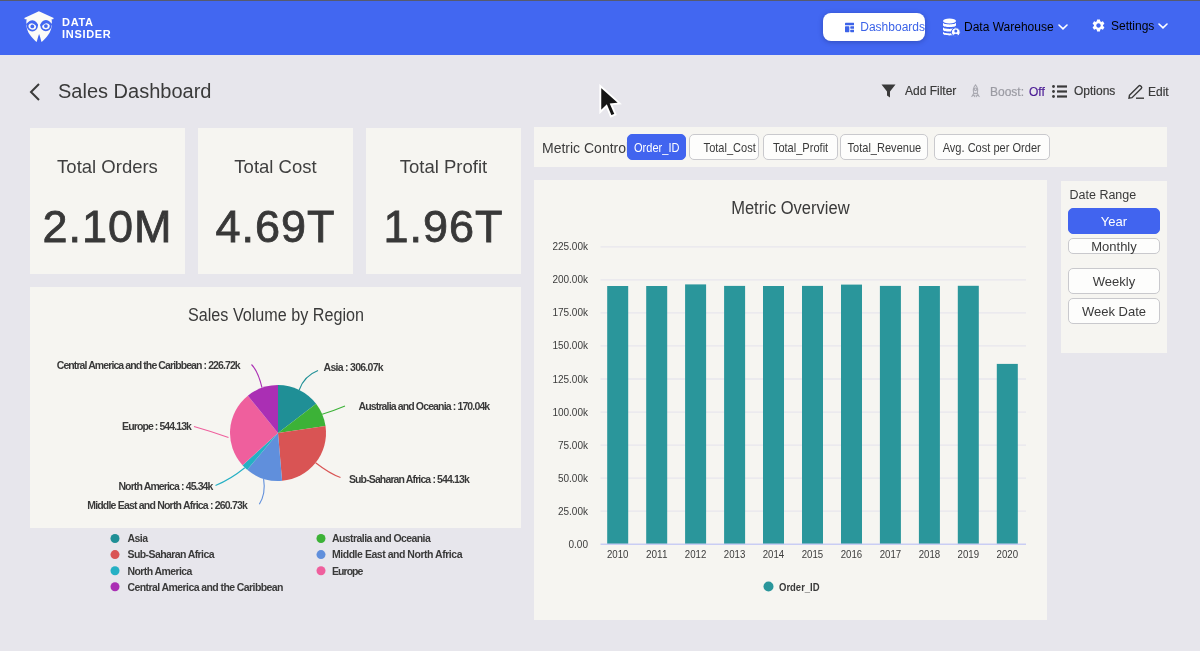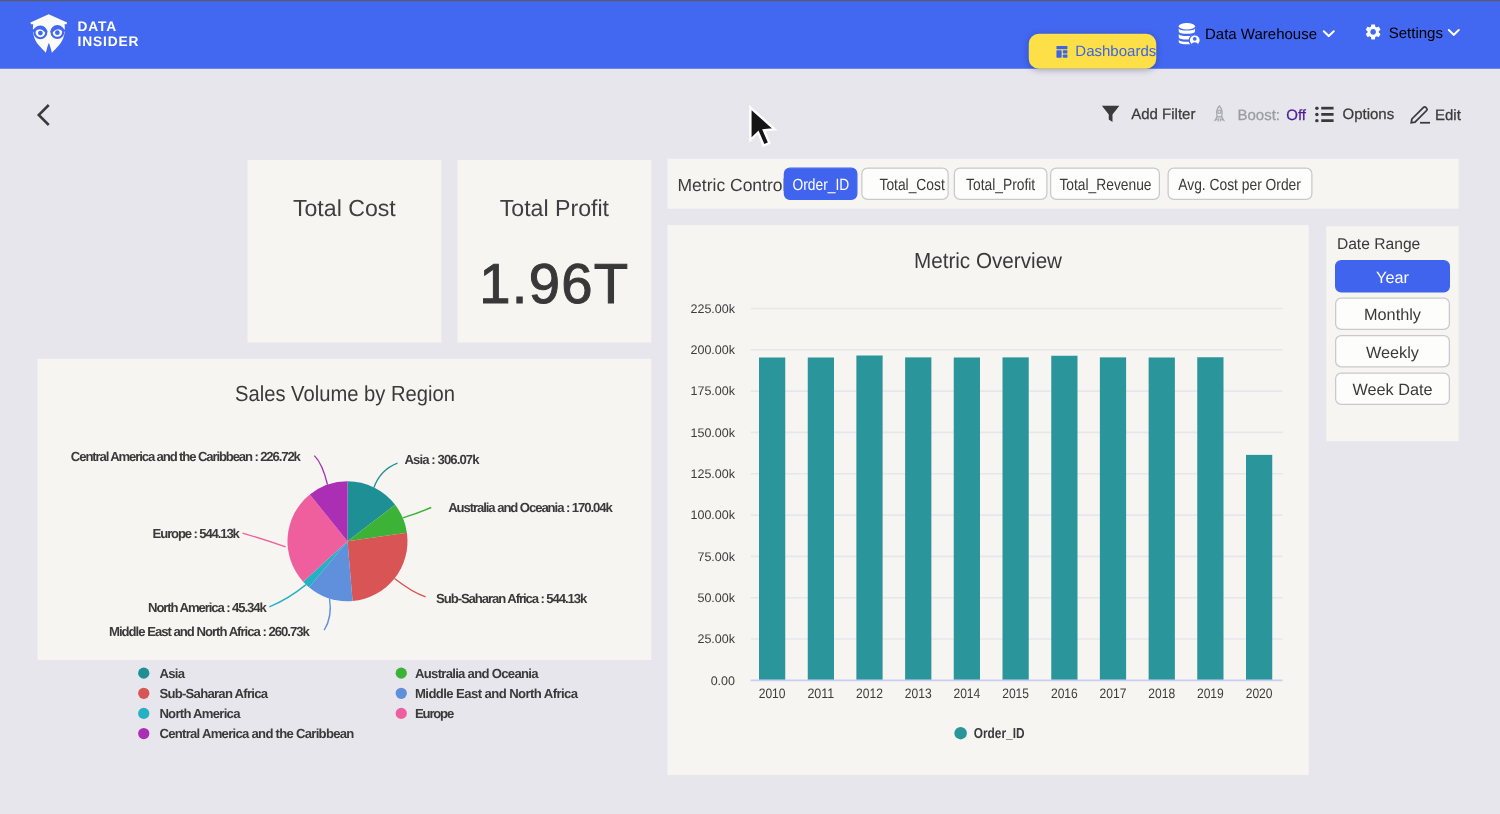--- a/index.html
+++ b/index.html
@@ -6,21 +6,21 @@
   html,body { width:1200px; height:651px; overflow:hidden; }
   body { font-family:"Liberation Sans", sans-serif; background:#e7e6ec; position:relative; }
   #page { position:absolute; top:0; left:0; width:1200px; height:651px; }
   .abs { position:absolute; }
   .card { position:absolute; background:#f6f5f1; }
   
   #topline { position:absolute; top:0; left:0; width:1200px; height:1px; background:#565a6e; z-index:5;}
   #header { position:absolute; top:0; left:0; width:1200px; height:55px; background:#4267f1; }
   #logo { position:absolute; left:24px; top:10.5px; }
   .logotext { position:absolute; color:#fff; font-size:11px; font-weight:700; letter-spacing:0.7px; line-height:1; }
-  #dashbtn { position:absolute; left:823px; top:13px; width:102px; height:28px; background:#fde047; border-radius:8px; display:flex; align-items:center; padding-left:22px; box-shadow:0 1px 5px rgba(20,30,90,0.35);margin-top:14px; }
+  #dashbtn { position:absolute; left:823px; top:13px; width:102px; height:28px; background:#ffffff; border-radius:8px; display:flex; align-items:center; padding-left:22px; box-shadow:0 1px 5px rgba(20,30,90,0.35); }
   #dashbtn span { color:#3c63e8; font-size:12px; font-weight:400; margin-left:6px; }
   .hitem { position:absolute; display:flex; align-items:center; color:#000000; font-size:12.5px; }
   .chev { margin-left:4px; }
   #backarrow { position:absolute; left:28px; top:82px; }
   #ptitle { position:absolute; left:58px; top:80px; font-size:20px; color:#3a3a3a; }
   .tool { position:absolute; top:84px; display:flex; align-items:center; font-size:12px; color:#3a3a3a; font-weight:400; -webkit-text-stroke:0.2px; }
   
   .stat { position:absolute; top:128px; width:155px; height:146px; background:#f6f5f1; text-align:center; }
   .stat .lbl { position:absolute; left:0; right:0; top:30px; font-size:18.5px; line-height:1; color:#3f3f3f; font-weight:400; }
   .stat .val { position:absolute; left:0; right:0; top:76px; font-size:45px; line-height:1; color:#383838; font-weight:400; letter-spacing:1px; -webkit-text-stroke:0.8px #383838; }
@@ -80,20 +80,21 @@
       </svg>
     <span style="margin-left:5px; font-size:12px;">Settings</span>
     <svg class="chev" width="10" height="6" viewBox="0 0 10 6">
         <path d="M1 1 L5 4.8 L9 1" stroke="#fff" stroke-width="1.6" fill="none" stroke-linecap="round"></path>
       </svg>
   </div>
 
   <svg id="backarrow" width="14" height="20" viewBox="0 0 14 20">
       <path d="M11 2 L3 10 L11 18" stroke="#3a3a3a" stroke-width="2" fill="none"></path>
     </svg>
+  <div id="ptitle">Sales Dashboard</div>
 
   <div class="tool" style="left:881px;">
     <svg width="15" height="14" viewBox="0 0 15 14">
         <path fill="#3a3a3a" d="M0.5 0.5 L14.5 0.5 L9 7.5 L9 13.5 L6 11.5 L6 7.5 Z"></path>
       </svg>
     <span style="margin-left:9px;">Add Filter</span>
   </div>
   <div class="tool" style="left:969px; color:#9b9ba3;">
     <svg width="13" height="15" viewBox="0 0 24 28">
         <g fill="none" stroke="#a9a9b1" stroke-width="2">
@@ -122,22 +123,27 @@
       <path fill="none" stroke="#3a3a3a" stroke-width="1.4" d="M1.5 11.2 L10.8 1.9 Q11.7 1 12.6 1.9 L13.3 2.6 Q14.2 3.5 13.3 4.4 L4 13.7 L1 14.2 Z"></path>
       <path stroke="#3a3a3a" stroke-width="1.4" d="M8 14.2 L16 14.2"></path>
     </svg>
     <span style="margin-left:4px;">Edit</span>
   </div>
 
   <svg class="abs" style="left:598px; top:84px; z-index:50;" width="26" height="37" viewBox="0 0 26 37">
     <path d="M2.3 2 L2.3 28 L8.5 22 L12.9 32.4 L17.5 30.4 L13.1 20.2 L21.7 19.4 Z" fill="#151515" stroke="#fff" stroke-width="1.9"></path>
   </svg>
 
+  <div class="stat" style="left:30px;">
+      <div class="lbl">Total Orders</div>
+      <div class="val">2.10M</div>
+    </div>
   <div class="stat" style="left:198px;">
       <div class="lbl">Total Cost</div>
+      <div class="val">4.69T</div>
     </div>
   <div class="stat" style="left:366px;">
       <div class="lbl">Total Profit</div>
       <div class="val">1.96T</div>
     </div>
 
   <div class="card" id="piecard" style="left:30px; top:287px; width:491px; height:241px;">
   <svg width="491" height="332" viewBox="0 0 491 332" font-family="Liberation Sans, sans-serif">
     <text x="246" y="33.5" text-anchor="middle" font-size="17.5" fill="#3a3a3a" textLength="176" lengthAdjust="spacingAndGlyphs">Sales Volume by Region</text>
     <path d="M248 146 L248.00 98.00 A48 48 0 0 1 286.10 116.81 Z" fill="#1f8f96"></path>
@@ -258,17 +264,17 @@
     </g>
     <circle cx="234.5" cy="406.5" r="5" fill="#2a969b"></circle>
     <text x="245" y="410.5" font-size="11.5" font-weight="bold" fill="#3a3a3a" textLength="40.6" lengthAdjust="spacingAndGlyphs">Order_ID</text>
   </svg>
   </div>
 
   <div class="card" style="left:1060.5px; top:181px; width:106.5px; height:172px;">
     <div style="position:absolute; left:9px; top:7px; font-size:12.5px; color:#3a3a3a;">Date Range</div>
   </div>
   <div class="btn blue" style="left:1068px; top:208px; width:92px; height:26px;">Year</div>
-  <div class="btn" style="left:1068px; top:238px; width:92px; height:26px;">Monthly</div>
+  <div class="btn" style="left:1068px; top:238px; width:92px; height:16px;">Monthly</div>
   <div class="btn" style="left:1068px; top:268px; width:92px; height:26px;">Weekly</div>
   <div class="btn" style="left:1068px; top:298px; width:92px; height:26px;">Week Date</div>
 
 </div>
 
 </body></html>

